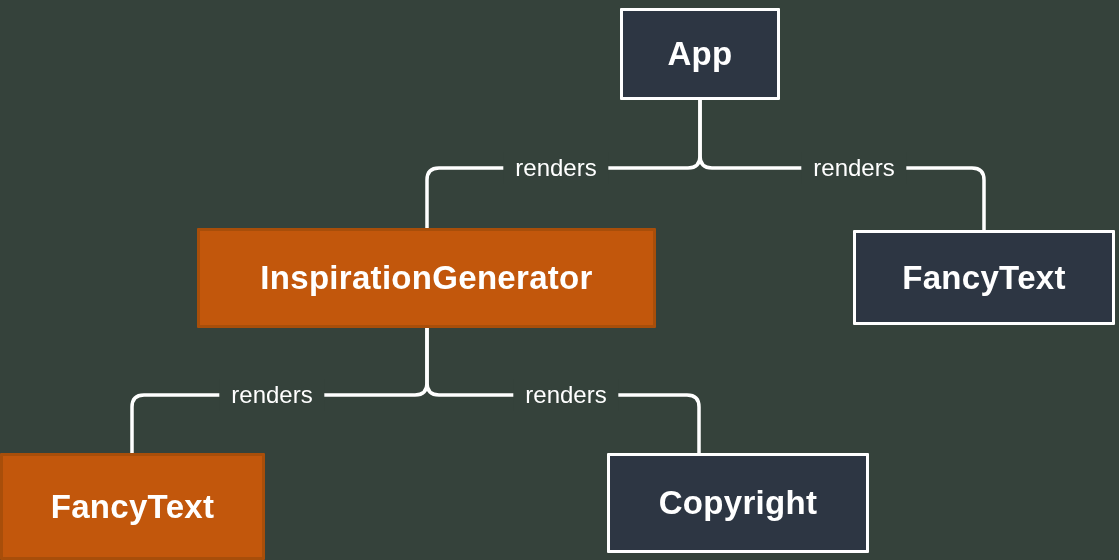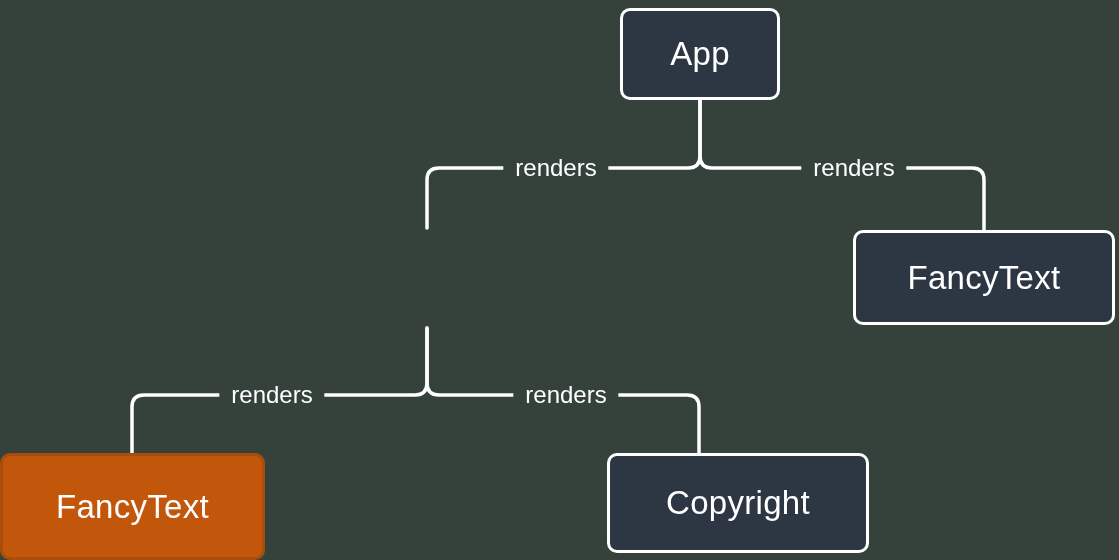--- a/index.html
+++ b/index.html
@@ -21,24 +21,24 @@
   .edges-svg{position:absolute;left:0;top:0;width:100%;height:100%;}
   .edges-svg path{
     fill:none;
     stroke:var(--line);
     stroke-width:3.5;
     stroke-linecap:round;
   }
   .node{
     position:absolute;
     display:flex;align-items:center;justify-content:center;
-    border-radius:10px;
+    border-radius:1px;
     color:var(--text);
     font-size:33px;
-    font-weight:400;
+    font-weight:700;
     letter-spacing:.3px;
     box-sizing:border-box;
   }
   .node.dark{
     background:var(--node-dark);
     border:3px solid var(--line);
   }
   .node.orange{
     background:var(--node-orange);
     border:3px solid var(--node-orange-border);
@@ -72,20 +72,23 @@
 
   <span class="edge-label" style="left:556px;top:168px;">renders</span>
   <span class="edge-label" style="left:854px;top:168px;">renders</span>
   <span class="edge-label" style="left:272px;top:395px;">renders</span>
   <span class="edge-label" style="left:566px;top:395px;">renders</span>
 
   <div class="node dark" style="left:620px;top:8px;width:160px;height:92px;">
     <span>App</span>
   </div>
 
+  <div class="node orange" style="left:197px;top:228px;width:459px;height:100px;">
+    <span>InspirationGenerator</span>
+  </div>
 
   <div class="node dark" style="left:853px;top:230px;width:262px;height:95px;">
     <span>FancyText</span>
   </div>
 
   <div class="node orange" style="left:0px;top:453px;width:265px;height:107px;">
     <span>FancyText</span>
   </div>
 
   <div class="node dark" style="left:568px;top:453px;width:262px;height:100px;margin-left:39px;">

